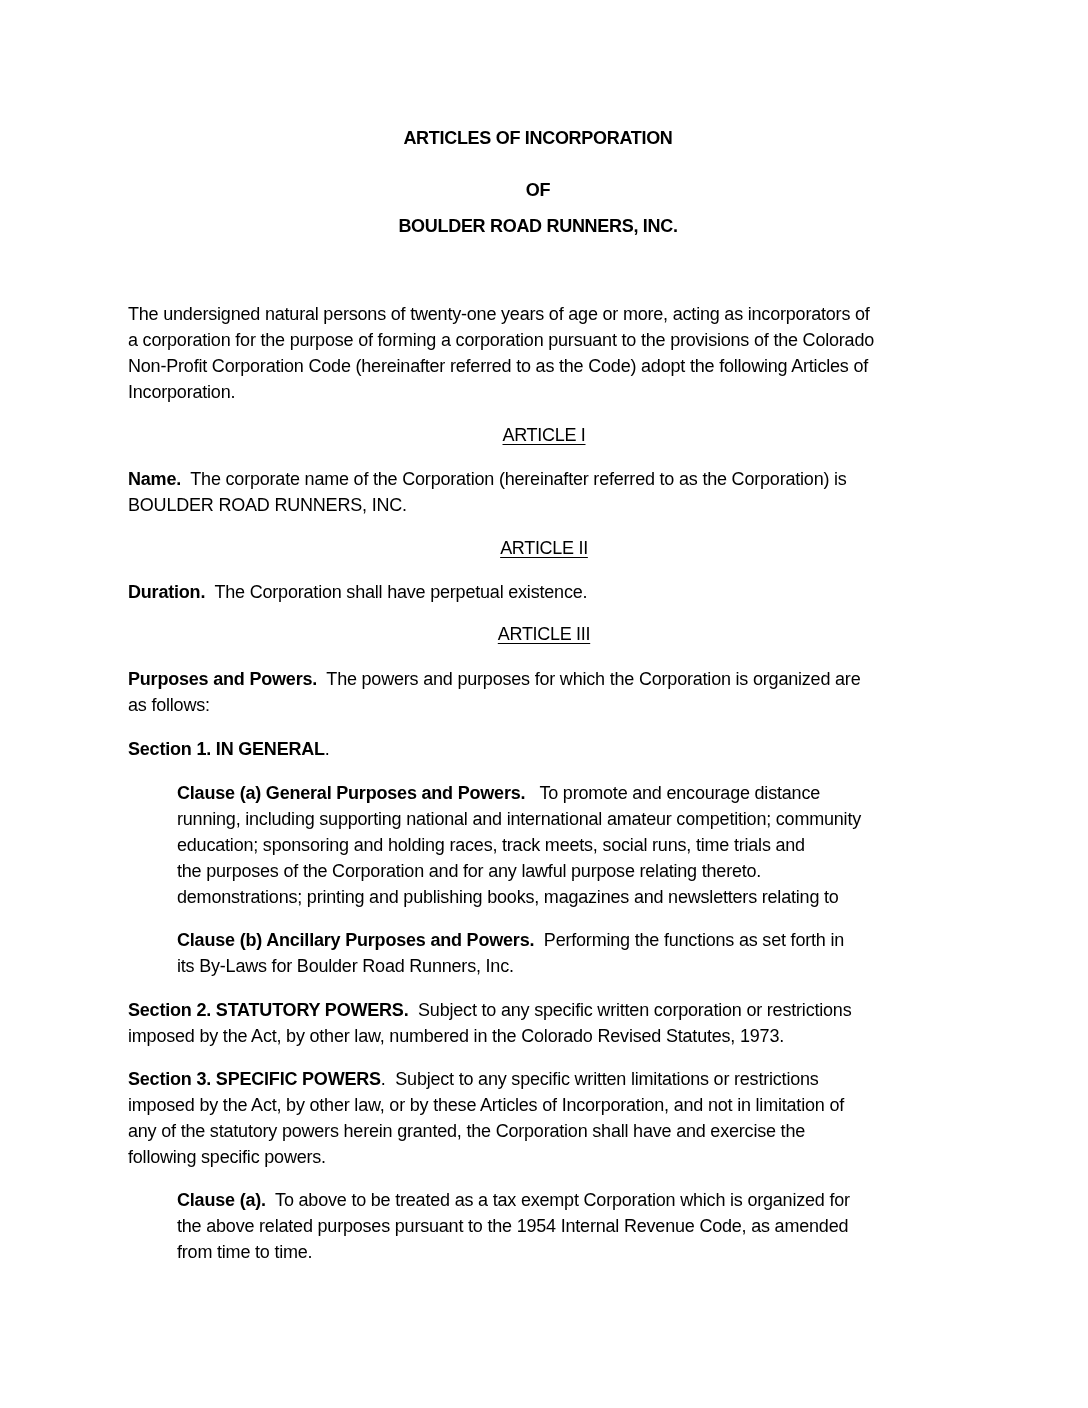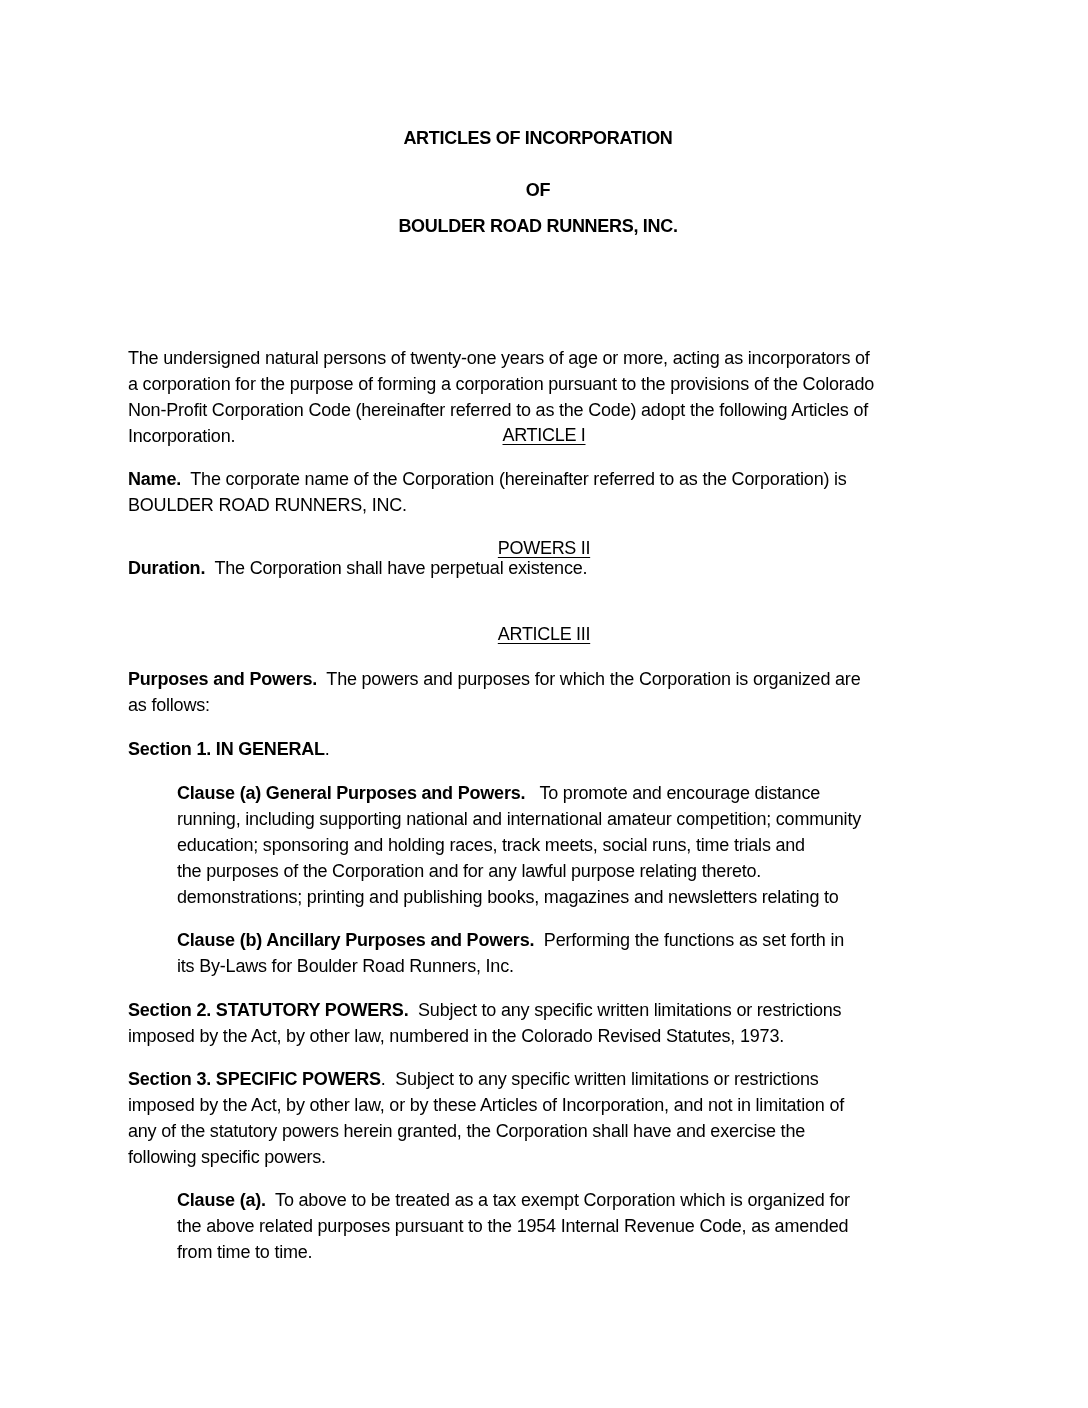--- a/index.html
+++ b/index.html
@@ -19,35 +19,35 @@
   </style>
 </head>
 <body>
 
 <div class="page">
 
   <div class="title" style="top:128px;">ARTICLES OF INCORPORATION</div>
   <div class="title" style="top:180px;">OF</div>
   <div class="title" style="top:216px;">BOULDER ROAD RUNNERS, INC.</div>
 
-  <div class="para" style="top:301px;margin-top:44px;">
+  <div class="para" style="top:301px;">
     <span class="line">The undersigned natural persons of twenty-one years of age or more, acting as incorporators of</span>
     <span class="line">a corporation for the purpose of forming a corporation pursuant to the provisions of the Colorado</span>
     <span class="line">Non-Profit Corporation Code (hereinafter referred to as the Code) adopt the following Articles of</span>
     <span class="line">Incorporation.</span>
   </div>
 
   <div class="heading" style="top:425px;">ARTICLE I</div>
   <div class="para" style="top:466px;">
     <span class="line"><span class="b">Name.</span><span style="white-space:pre">  The corporate name of the Corporation (hereinafter referred to as the Corporation) is</span></span>
     <span class="line">BOULDER ROAD RUNNERS, INC.</span>
   </div>
 
-  <div class="heading" style="top:538px;">POWERS II</div>
-  <div class="para" style="top:555px;">
+  <div class="heading" style="top:538px;">ARTICLE II</div>
+  <div class="para" style="top:579px;">
     <span class="line"><span class="b">Duration.</span><span style="white-space:pre">  The Corporation shall have perpetual existence.</span></span>
   </div>
 
   <div class="heading" style="top:624px;">ARTICLE III</div>
   <div class="para" style="top:666px;">
     <span class="line"><span class="b">Purposes and Powers.</span><span style="white-space:pre">  The powers and purposes for which the Corporation is organized are</span></span>
     <span class="line">as follows:</span>
   </div>
 
   <div class="para" style="top:736px;">
@@ -61,21 +61,21 @@
     <span class="line">the purposes of the Corporation and for any lawful purpose relating thereto.</span>
     <span class="line">demonstrations; printing and publishing books, magazines and newsletters relating to</span>
   </div>
 
   <div class="para indent" style="top:927px;">
     <span class="line"><span class="b">Clause (b)  Ancillary Purposes and Powers.</span><span style="white-space:pre">  Performing the functions as set forth in</span></span>
     <span class="line">its By-Laws for Boulder Road Runners, Inc.</span>
   </div>
 
   <div class="para" style="top:997px;">
-    <span class="line"><span class="b">Section 2.  STATUTORY POWERS.</span><span style="white-space:pre">  Subject to any specific written limitations or restrictions</span></span>
+    <span class="line"><span class="b">Section 2.  STATUTORY POWERS.</span><span style="white-space:pre">  Subject to any specific written corporation or restrictions</span></span>
     <span class="line">imposed by the Act, by other law, numbered in the Colorado Revised Statutes, 1973.</span>
   </div>
 
   <div class="para" style="top:1066px;">
     <span class="line"><span class="b">Section 3.  SPECIFIC POWERS</span><span style="white-space:pre">.  Subject to any specific written limitations or restrictions</span></span>
     <span class="line">imposed by the Act, by other law, or by these Articles of Incorporation, and not in limitation of</span>
     <span class="line">any of the statutory powers herein granted, the Corporation shall have and exercise the</span>
     <span class="line">following specific powers.</span>
   </div>
 

